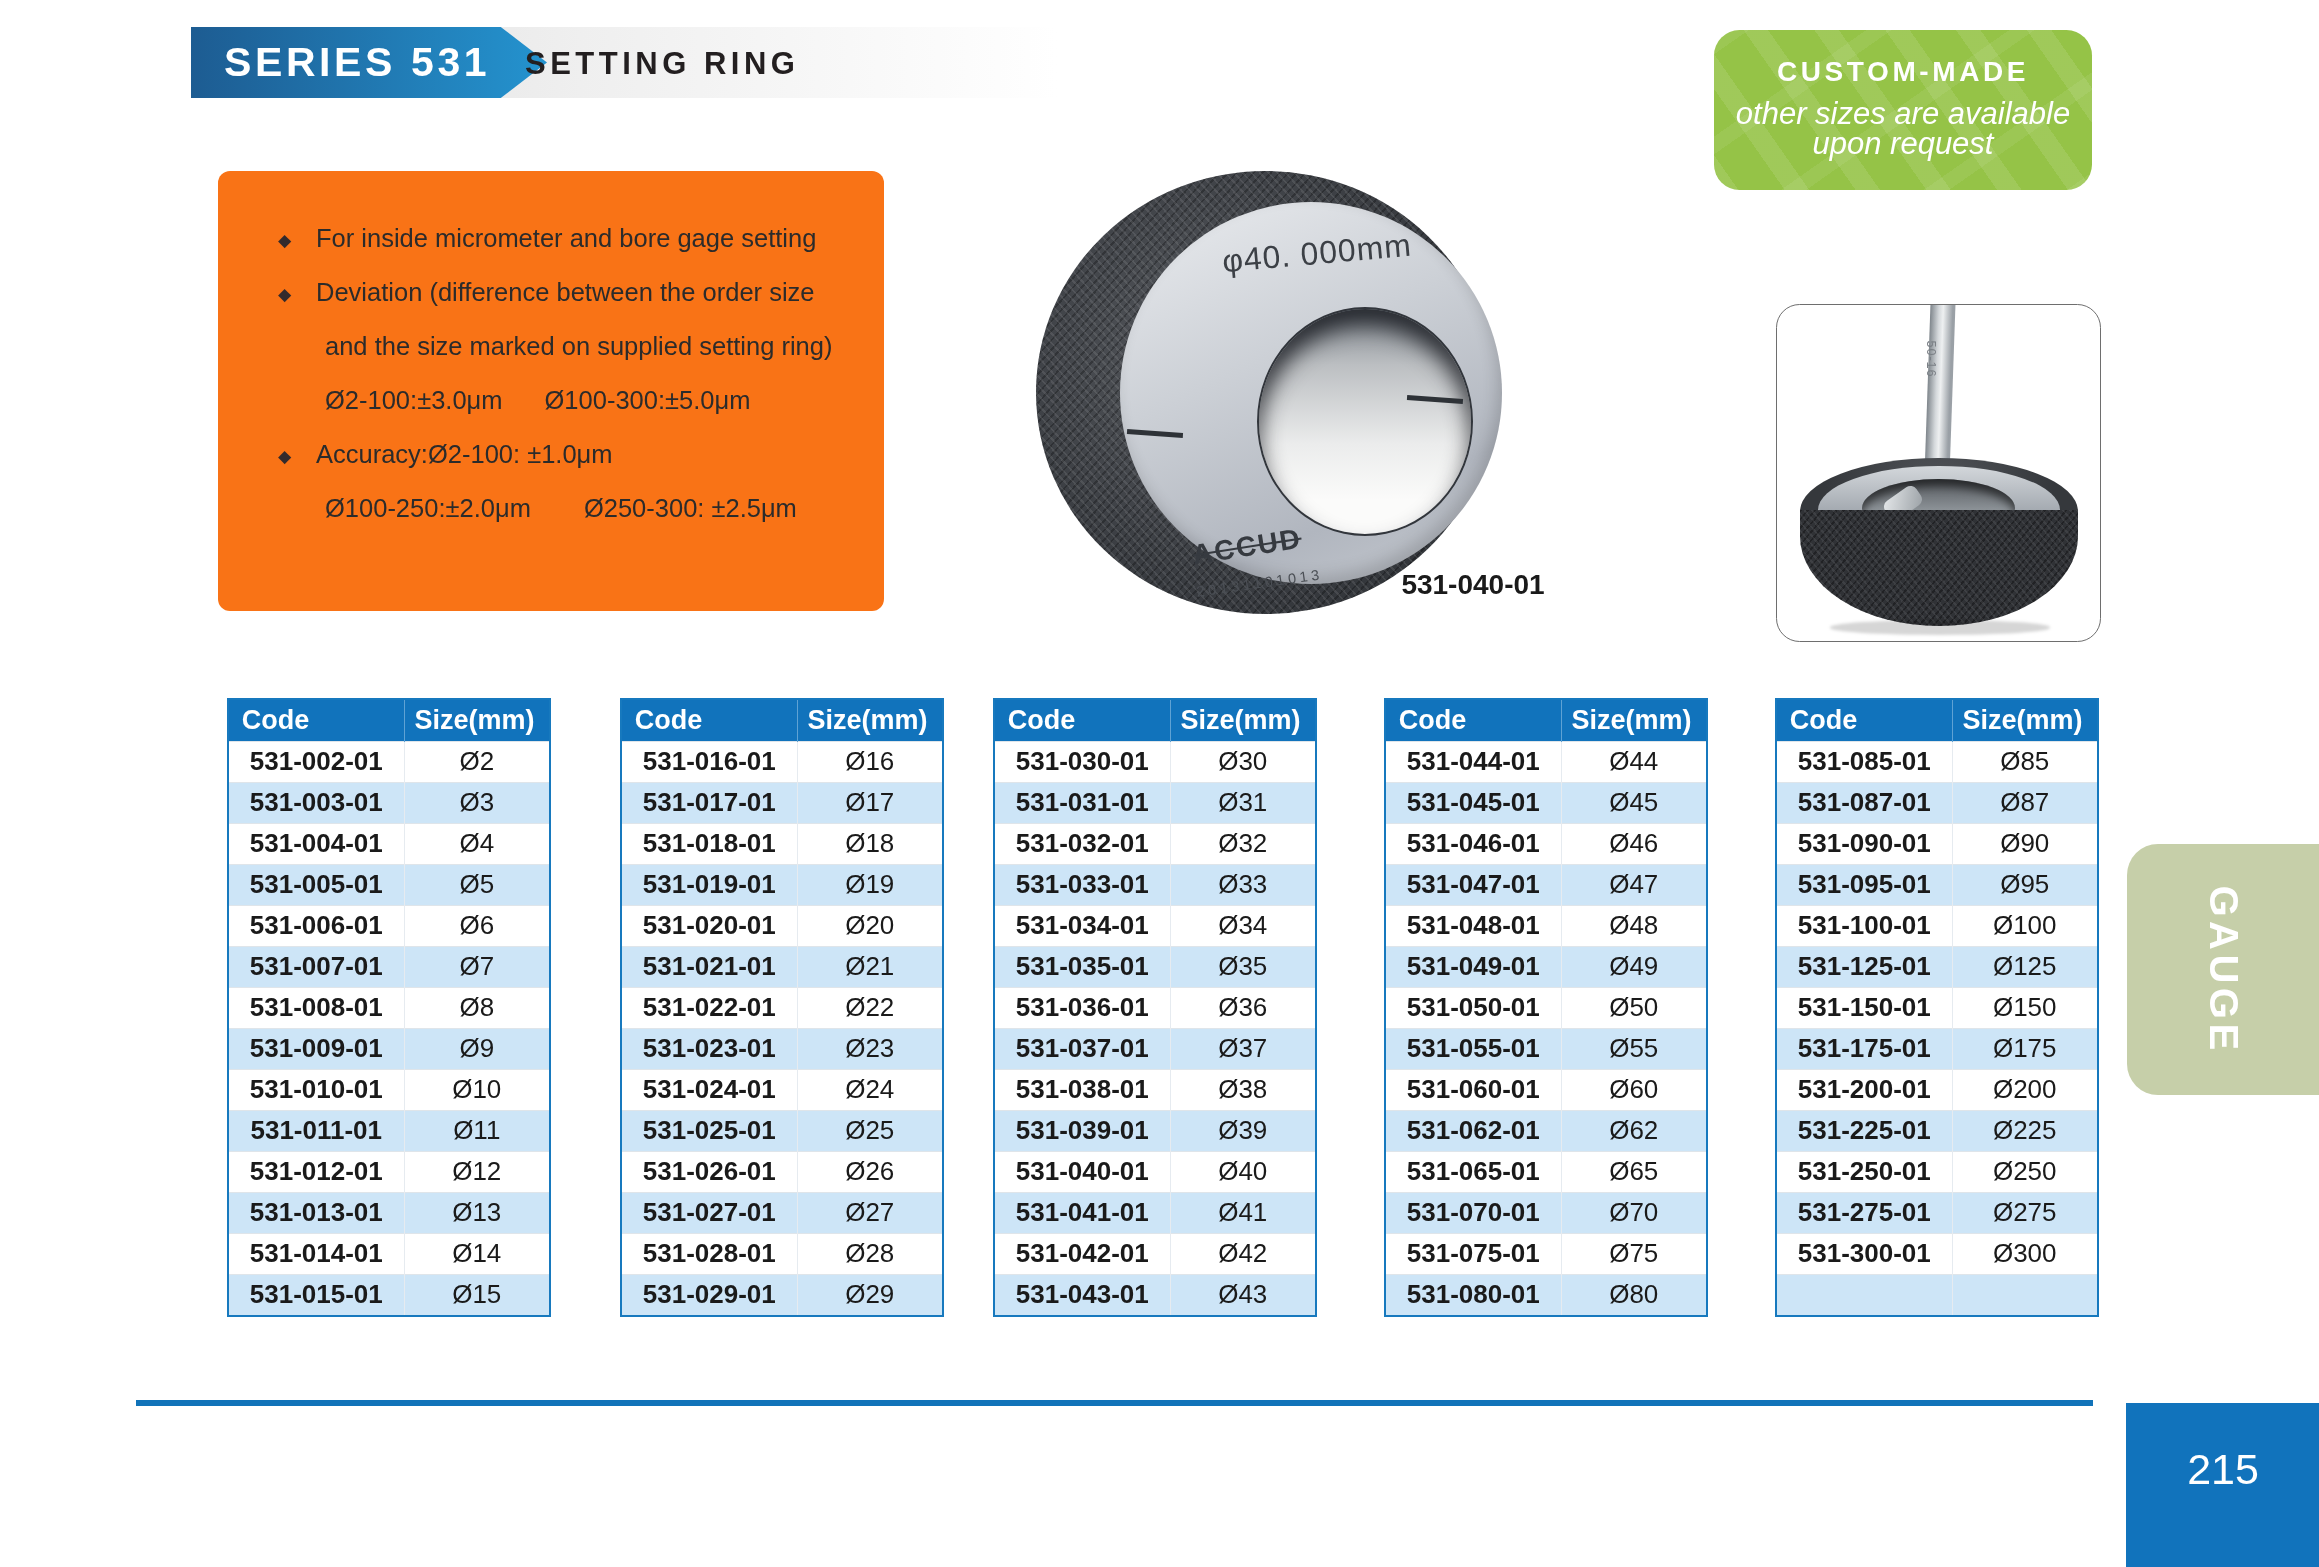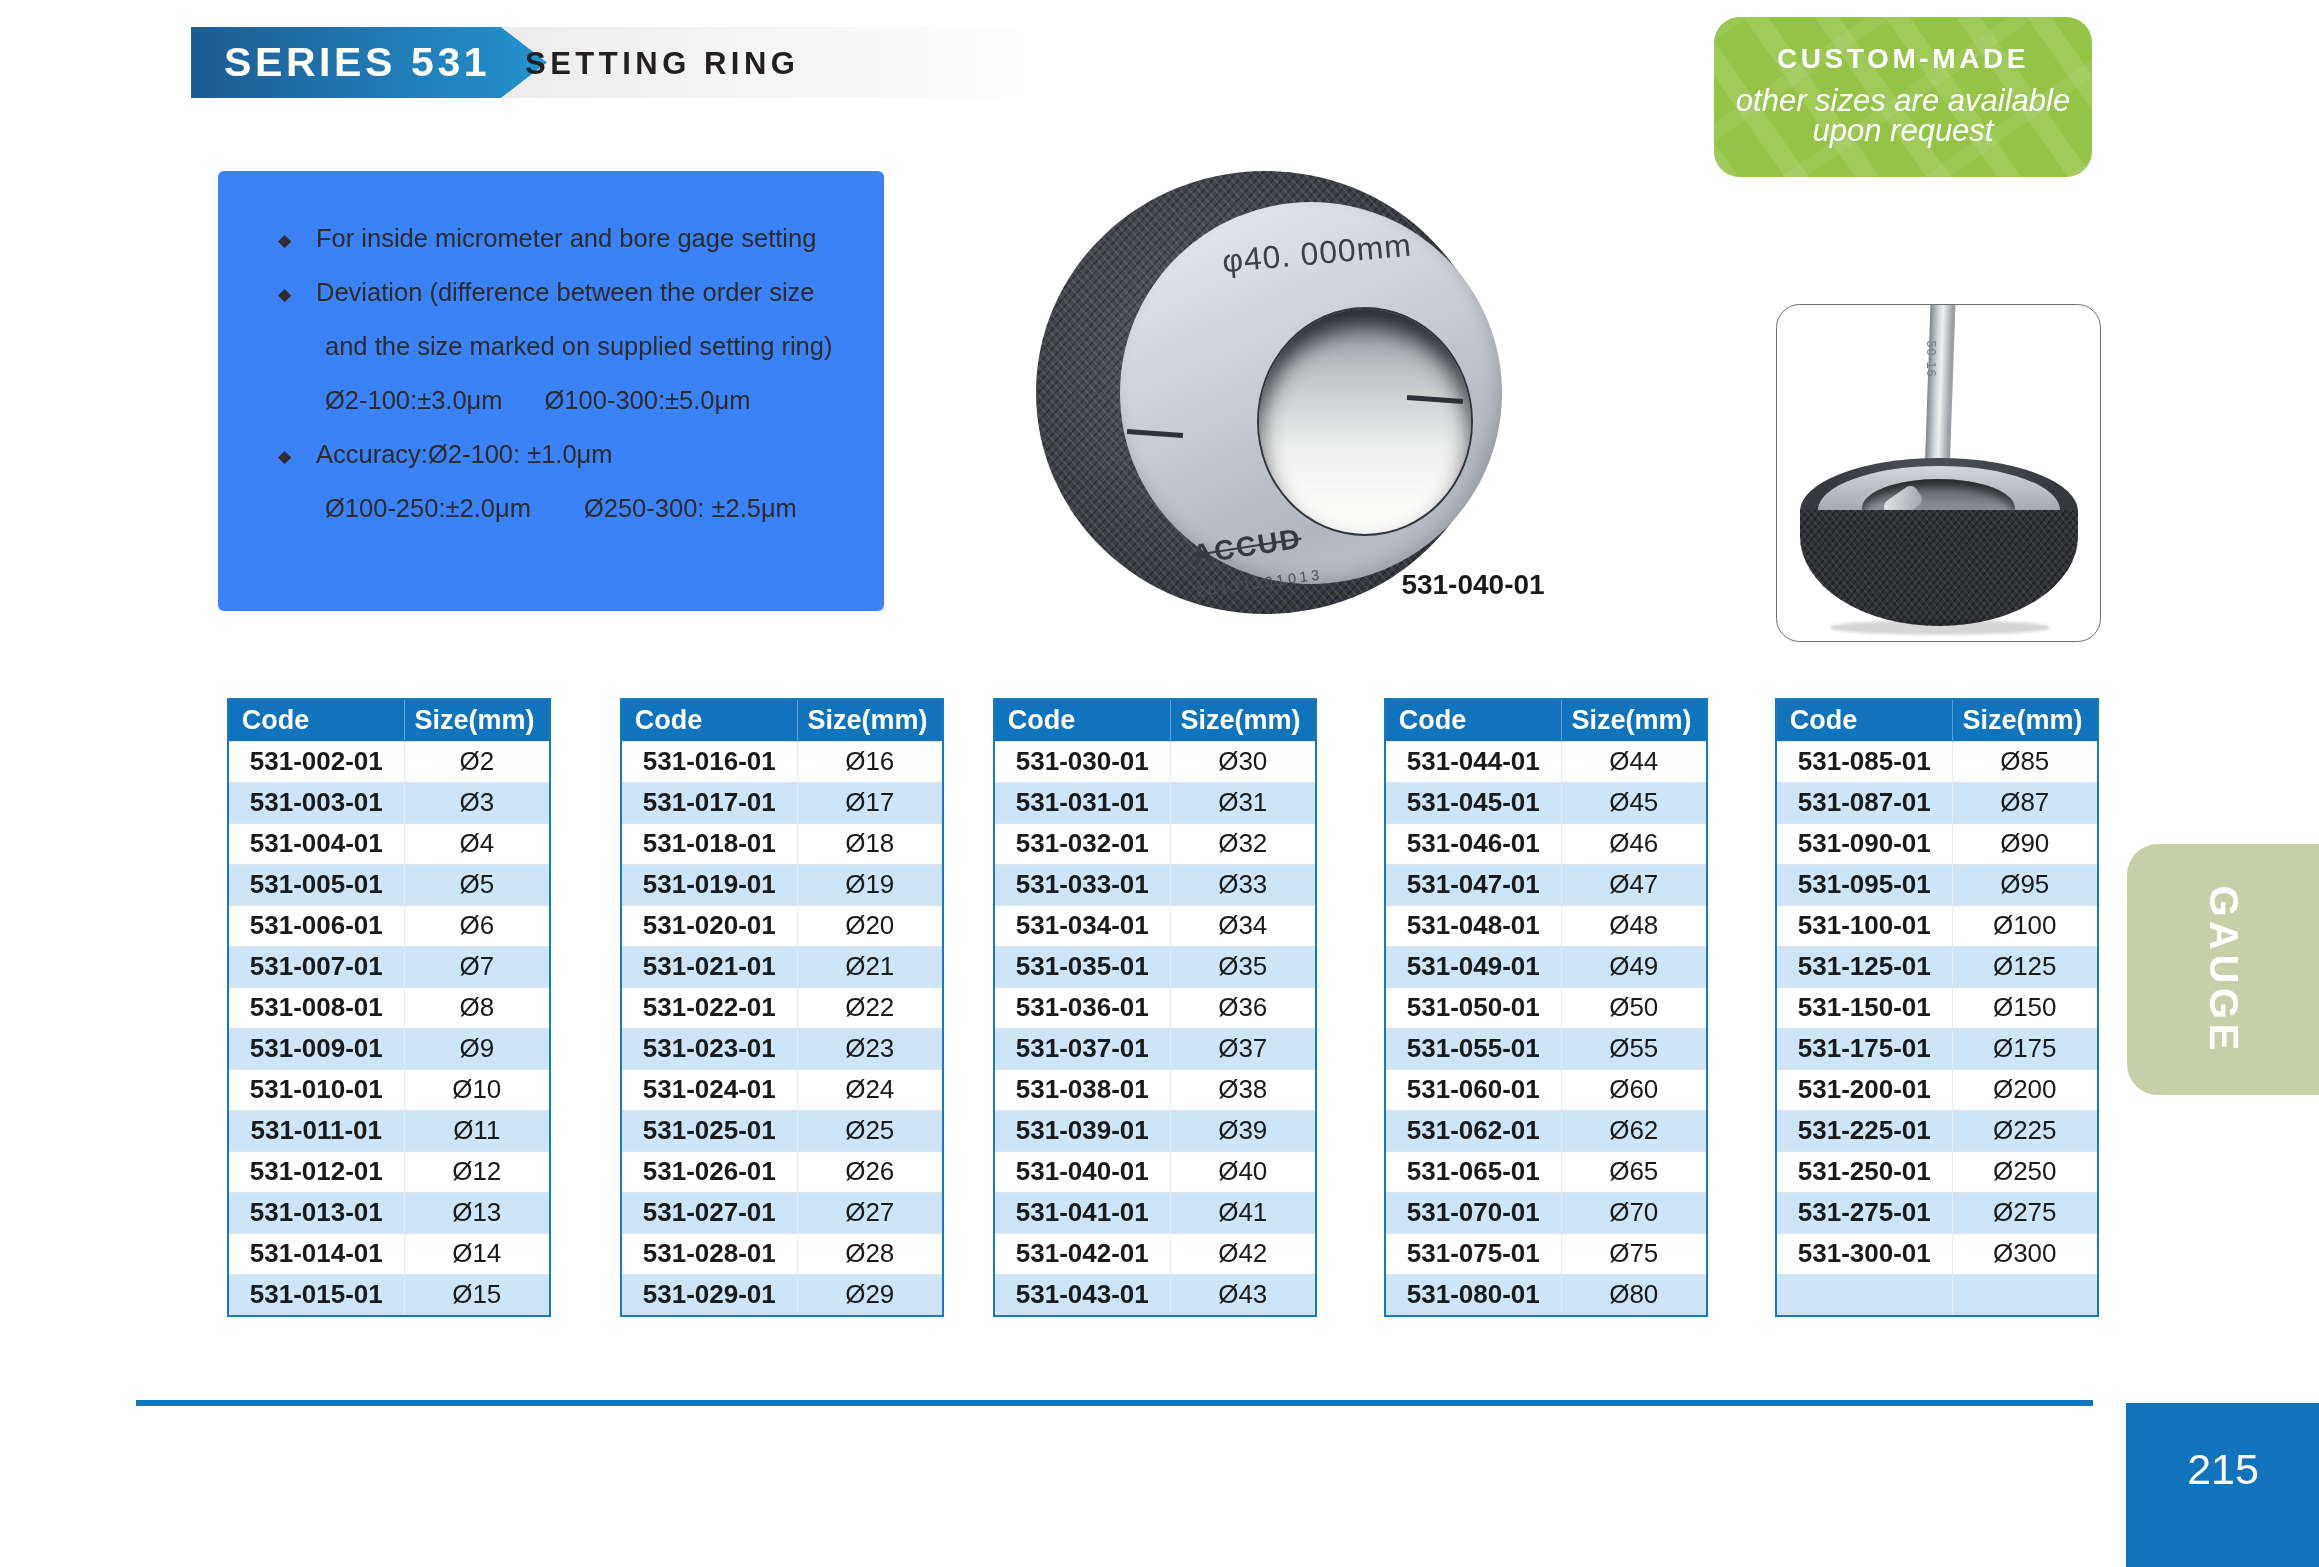--- a/index.html
+++ b/index.html
@@ -34,37 +34,37 @@
     color:#fff;font-weight:bold;font-size:41px;letter-spacing:3.6px;
     padding-left:33px;width:87%;text-align:left;
   }
   .page-title{
     left:525px;top:27px;height:71px;line-height:73px;
     font-size:31px;font-weight:bold;letter-spacing:4.5px;color:#231f20;
   }
 
   
   .badge{
-    left:1714px;top:17px;width:378px;height:160px;border-radius:25.5px;
+    left:1714px;top:30px;width:378px;height:160px;border-radius:25.5px;
     background:var(--badge-green);color:#fff;text-align:center;overflow:hidden;
   }
   .badge::before{
     content:"";position:absolute;inset:0;
     background:
       repeating-linear-gradient(55deg,rgba(255,255,255,.10) 0 20px,transparent 20px 58px),
       repeating-linear-gradient(-35deg,rgba(255,255,255,.07) 0 14.5px,transparent 14.5px 82px);
   }
   .badge-title{position:relative;margin-top:25.5px;font-size:28px;font-weight:bold;letter-spacing:3.6px;}
   .badge-line{position:relative;font-size:31px;line-height:30px;font-style:italic;}
   .badge-line.first{margin-top:11px;}
 
   
   .panel{
-    left:218px;top:171px;width:666px;height:440px;border-radius:6px;
-    background:#3b82f6;padding:40px 0 0 60px;
+    left:218px;top:171px;width:666px;height:440px;border-radius:12px;
+    background:#f97316;padding:40px 0 0 60px;
   }
   .feat-line{height:54px;line-height:54px;font-size:25.5px;color:#2b2b2b;white-space:pre;}
   .feat-bullet{display:inline-block;width:38px;font-size:17.3px;color:#332a2c;vertical-align:0.9px;}
   .feat-indent{display:inline-block;width:47px;}
   .gap1{margin-right:42px;}
   .gap2{margin-right:53px;}
 
   
   .ring-photo{left:1036px;top:164px;width:468px;height:452px;}
   .knurl{

